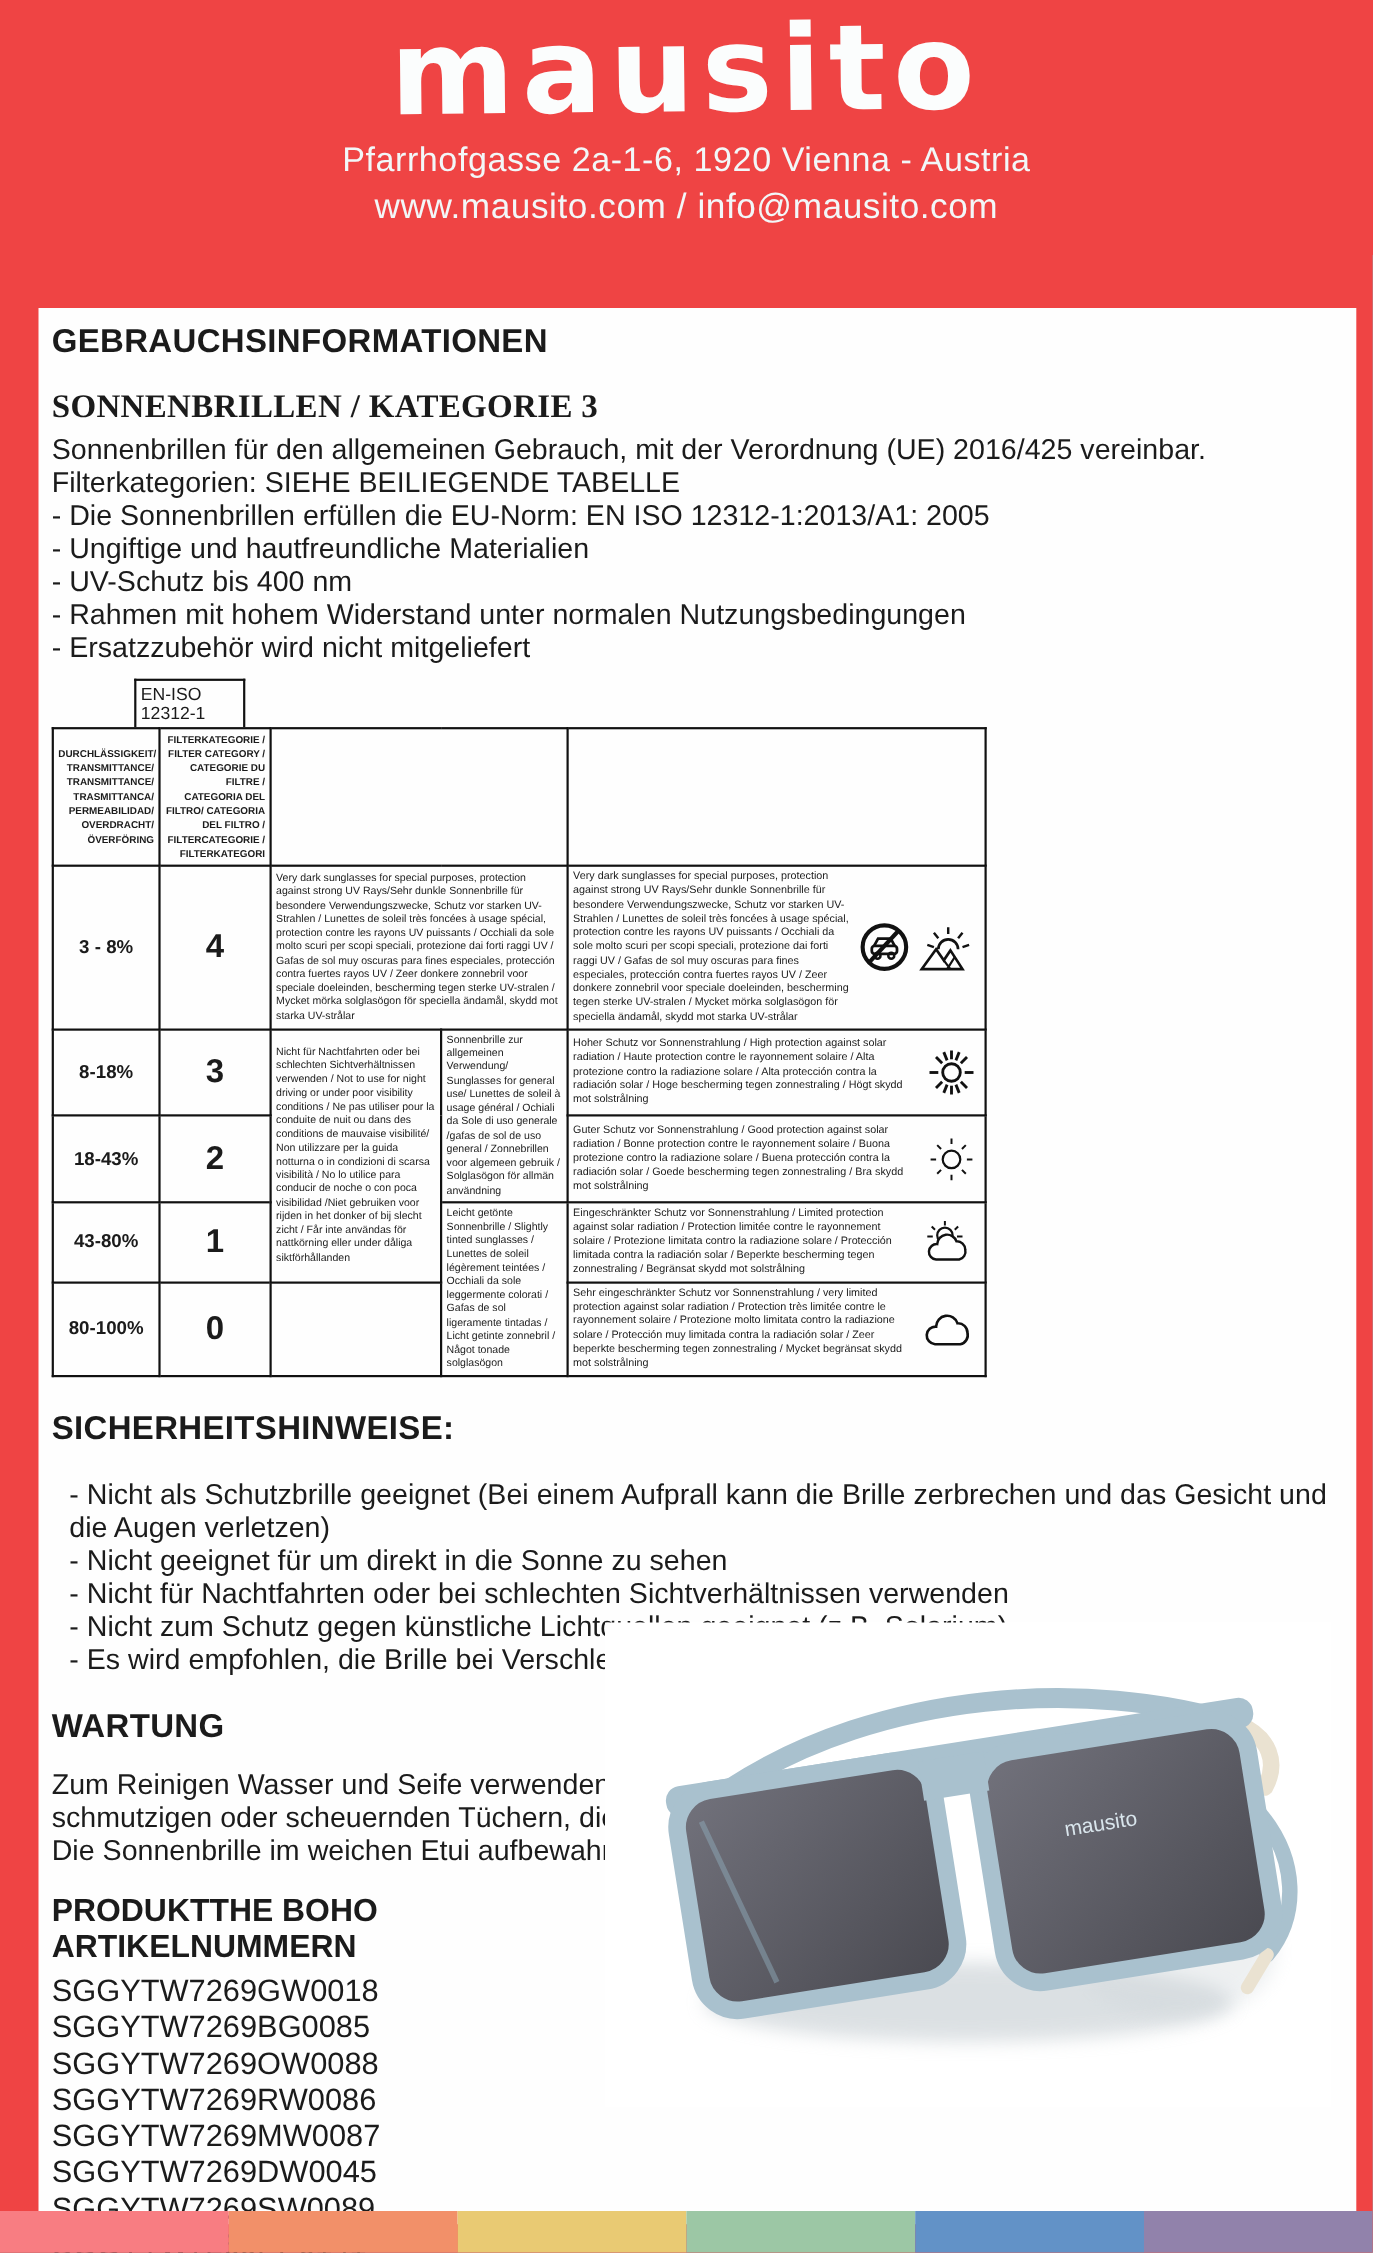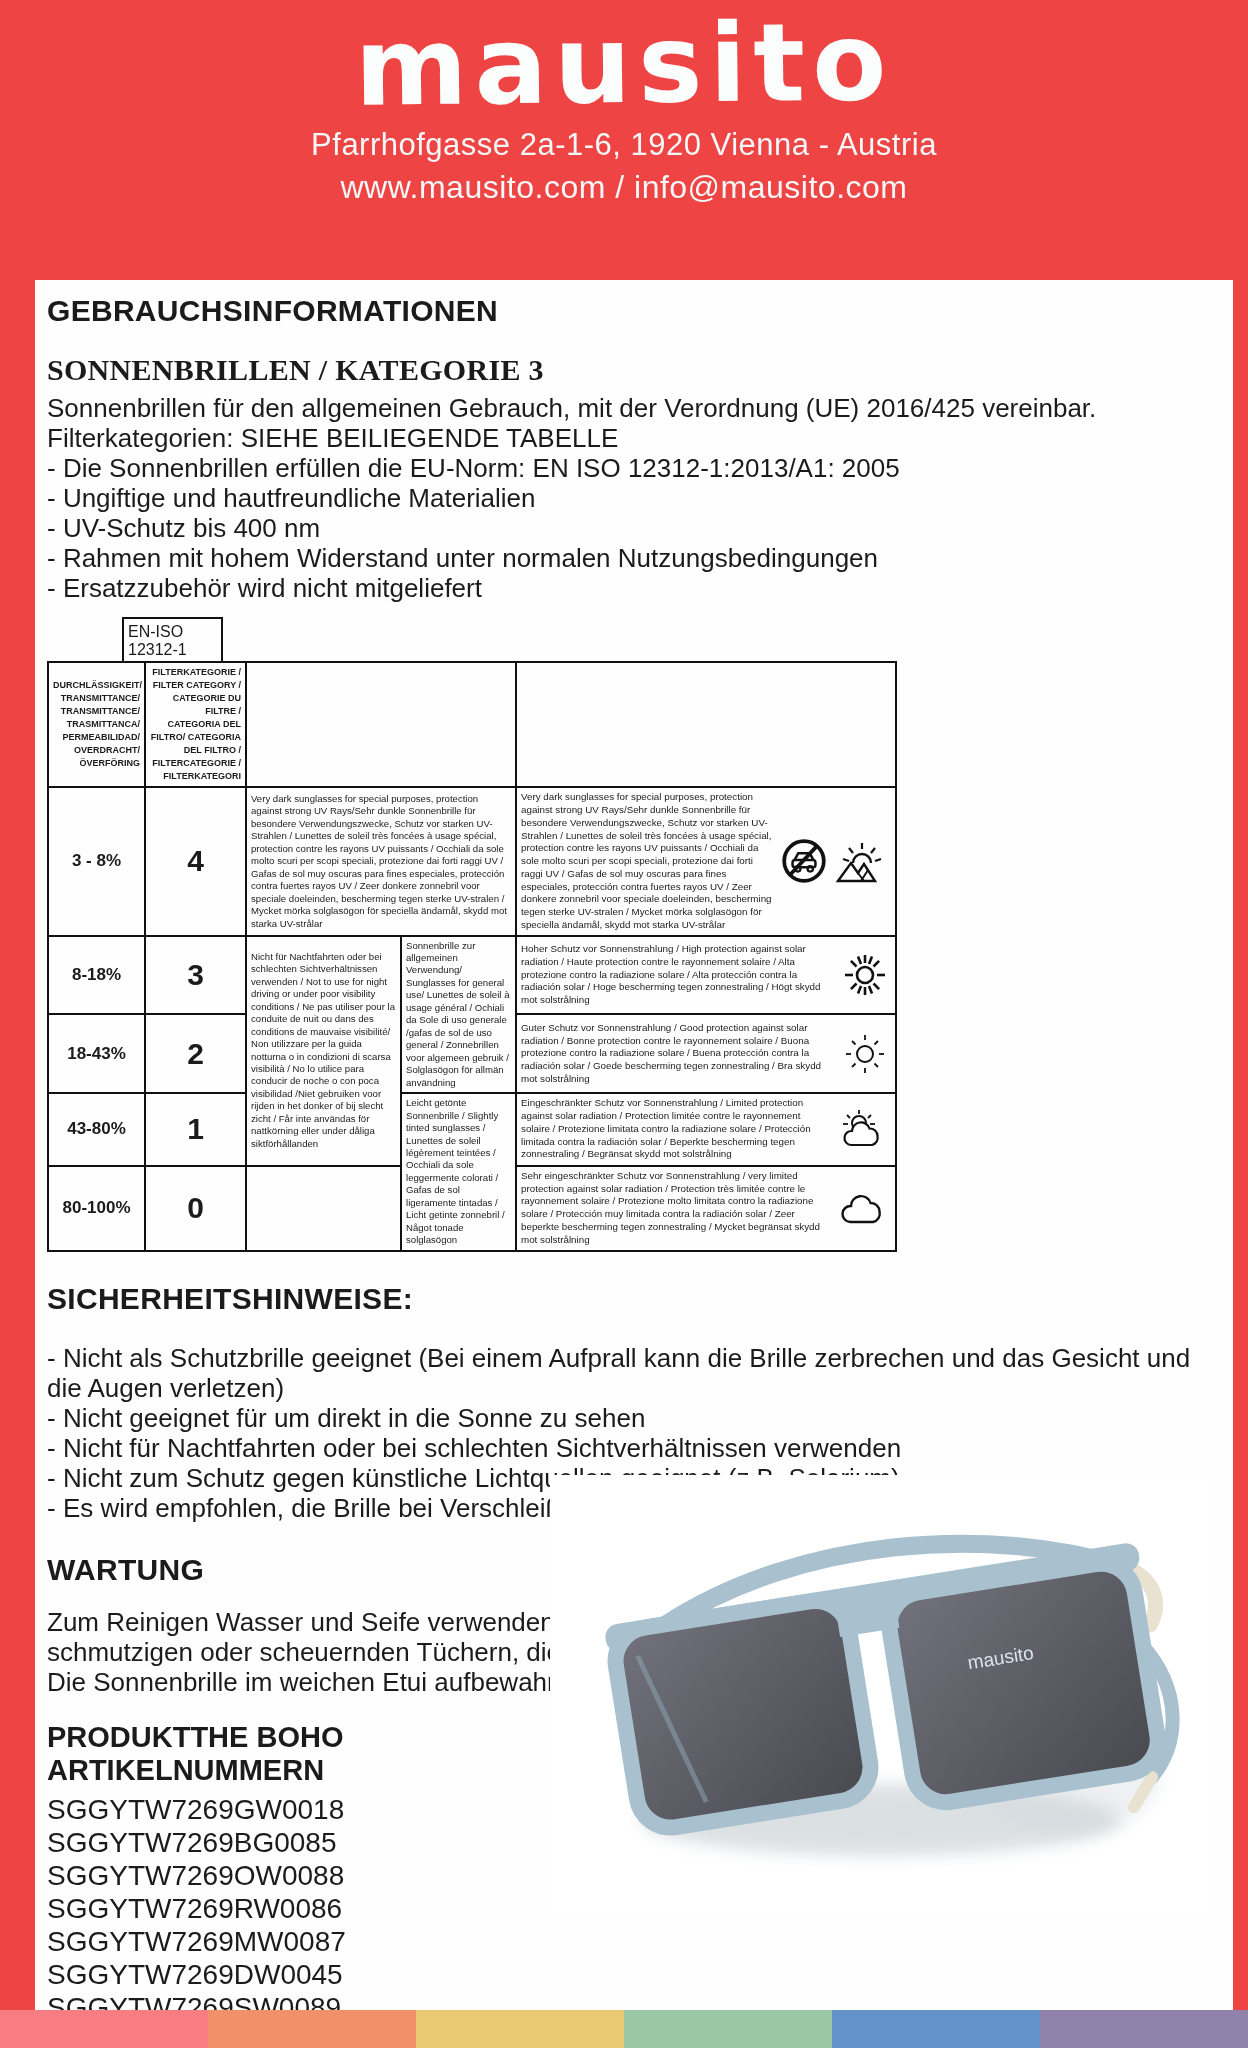--- a/index.html
+++ b/index.html
@@ -30,21 +30,21 @@
   td.tr-val{font-weight:bold;font-size:17px;text-align:center;}
   td.cat-val{font-weight:bold;font-size:30px;text-align:center;}
   .tiny{font-size:9.6px;line-height:1.3;text-align:left;vertical-align:top;}
   td.tiny{vertical-align:top;}
   .rflex{display:flex;align-items:center;gap:6px;}
   .rflex .txt{flex:1 1 auto;font-size:9.8px;line-height:1.3;}
   .icowrap{flex:0 0 auto;display:flex;align-items:center;gap:6px;padding-right:2px;}
   .icowrap svg{display:block;}
   
   .sec-title{margin-top:31px;}
-  .safety{margin-top:29px;}
+  .safety{margin-top:29px;margin-left:16px;}
   .safety div{min-height:30px;}
   .wart-p{margin-top:21px;}
   .prod-t{margin-top:24px;font-weight:bold;font-size:29px;line-height:33px;}
   .articles{margin-top:6px;font-size:28px;line-height:33px;}
   
   .photo{position:absolute;left:515px;top:1195px;width:660px;height:440px;background:#fff;}
   
   .stripes{position:absolute;left:0;bottom:0;width:1248px;height:38px;display:flex;}
   .stripes div{flex:1 1 0;height:100%;}
 </style>

